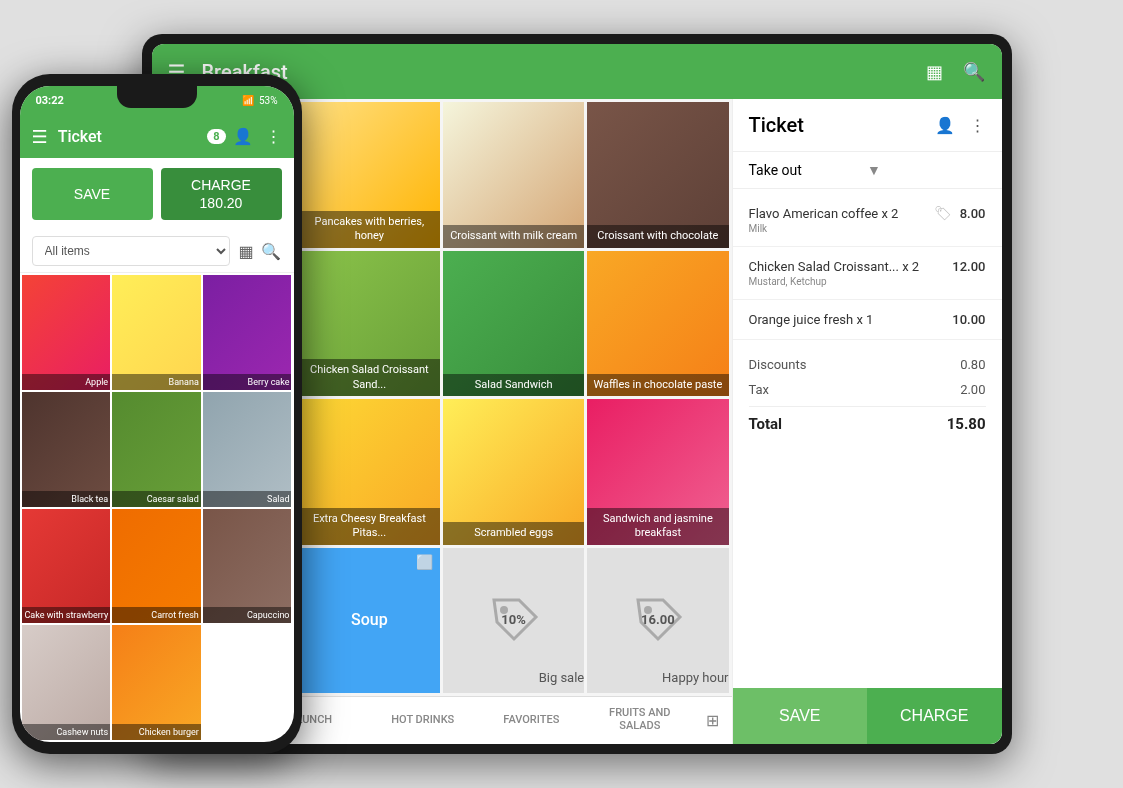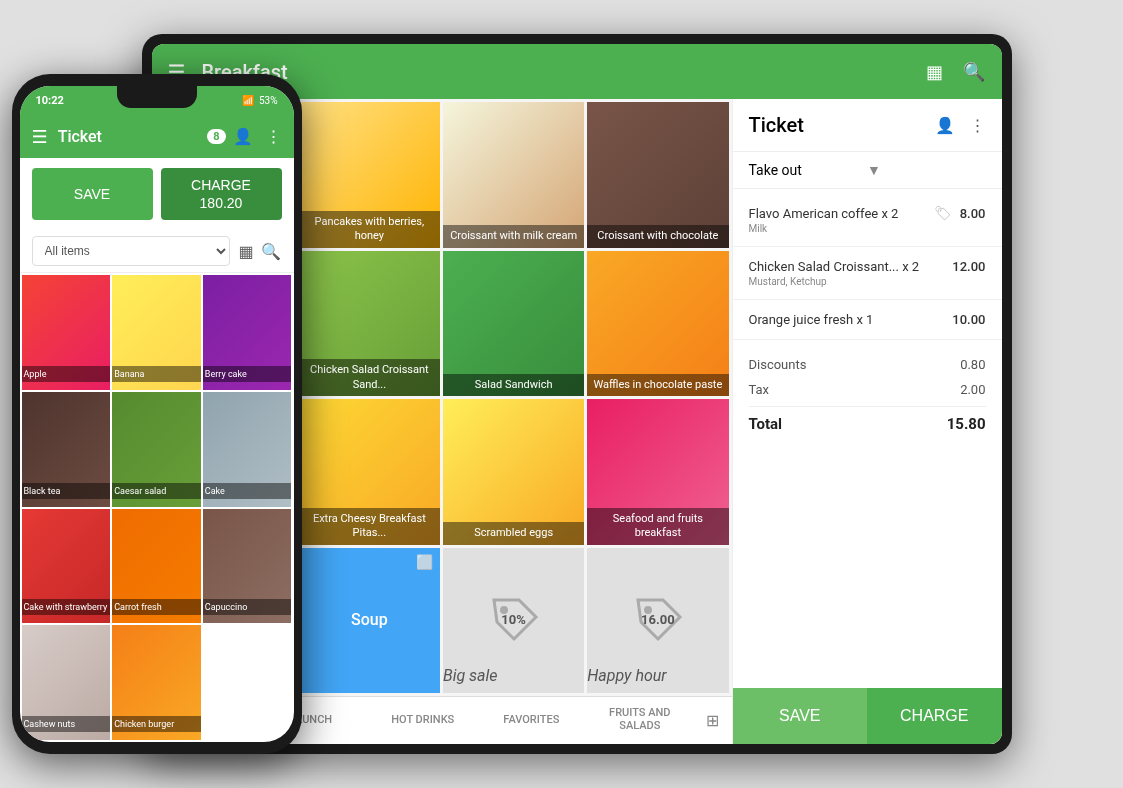--- a/index.html
+++ b/index.html
@@ -490,27 +490,27 @@
 
     .phone-item-cell {
       position: relative;
       background: #ccc;
       overflow: hidden;
       min-height: 80px;
     }
 
     .phone-item-cell .cell-label {
       position: absolute;
-      bottom: 8px;
+      bottom: 0;
       left: 0;
       right: 0;
       background: rgba(0,0,0,0.45);
       color: white;
       font-size: 9px;
-      text-align: left;
+      text-align: right;
       padding: 3px 2px;
     }
 
     
     .food-apple { background: linear-gradient(135deg, #f44336, #e91e63); }
     .food-banana { background: linear-gradient(135deg, #ffee58, #ffd54f); }
     .food-berry { background: linear-gradient(135deg, #7b1fa2, #9c27b0); }
     .food-blacktea { background: linear-gradient(135deg, #4e342e, #6d4c41); }
     .food-caesarsalad { background: linear-gradient(135deg, #558b2f, #689f38); }
     .food-cake { background: linear-gradient(135deg, #90a4ae, #b0bec5); }
@@ -557,24 +557,23 @@
       transform: translate(-50%, -55%);
       font-size: 13px;
       font-weight: bold;
       color: #555;
     }
 
     .tag-bottom-label {
       position: absolute;
       bottom: 8px;
       width: 100%;
-      text-align: left;
-      font-size: 16px;
+      text-align: right;
+      font-size: 13px;
       color: #555;
-      font-style: italic;
     }
 
   </style>
 </head>
 <body>
 
 <div class="scene">
 
   <div class="tablet">
     <div class="tablet-screen">
@@ -623,21 +622,21 @@
             <div class="food-cell tb-greeksalad">
               <div class="food-label">Greek salad</div>
             </div>
             <div class="food-cell tb-extracheesy">
               <div class="food-label">Extra Cheesy Breakfast Pitas...</div>
             </div>
             <div class="food-cell tb-scrambled">
               <div class="food-label">Scrambled eggs</div>
             </div>
             <div class="food-cell tb-sandwichfruit">
-              <div class="food-label">Seafood and fruits breakfast</div>
+              <div class="food-label">Sandwich and jasmine breakfast</div>
             </div>
 
             <div class="food-cell blue-bg">
               <span class="corner-icon">⬜</span>
               <div class="food-label" style="background:transparent;font-size:16px;font-weight:500;position:absolute;top:50%;left:50%;transform:translate(-50%,-50%);bottom:auto;">Seafood</div>
             </div>
             <div class="food-cell blue-bg">
               <span class="corner-icon">⬜</span>
               <div class="food-label" style="background:transparent;font-size:16px;font-weight:500;position:absolute;top:50%;left:50%;transform:translate(-50%,-50%);bottom:auto;">Soup</div>
             </div>
@@ -746,21 +745,21 @@
 
       </div>
     </div>
   </div>
 
   <div class="phone">
     <div class="phone-notch"></div>
     <div class="phone-screen">
 
       <div class="phone-status-bar">
-        <span class="time">10:22</span>
+        <span class="time">03:22</span>
         <div class="icons">
           <span>📶</span>
           <span>53%</span>
         </div>
       </div>
 
       <div class="phone-topbar">
         <span class="menu-icon">☰</span>
         <span class="title">Ticket</span>
         <span class="badge">8</span>
@@ -800,21 +799,21 @@
           <div class="cell-label">Berry cake</div>
         </div>
 
         <div class="phone-item-cell food-blacktea">
           <div class="cell-label">Black tea</div>
         </div>
         <div class="phone-item-cell food-caesarsalad">
           <div class="cell-label">Caesar salad</div>
         </div>
         <div class="phone-item-cell food-cake">
-          <div class="cell-label">Cake</div>
+          <div class="cell-label">Salad</div>
         </div>
 
         <div class="phone-item-cell food-cakestraw">
           <div class="cell-label">Cake with strawberry</div>
         </div>
         <div class="phone-item-cell food-carrot">
           <div class="cell-label">Carrot fresh</div>
         </div>
         <div class="phone-item-cell food-cappuccino">
           <div class="cell-label">Capuccino</div>

